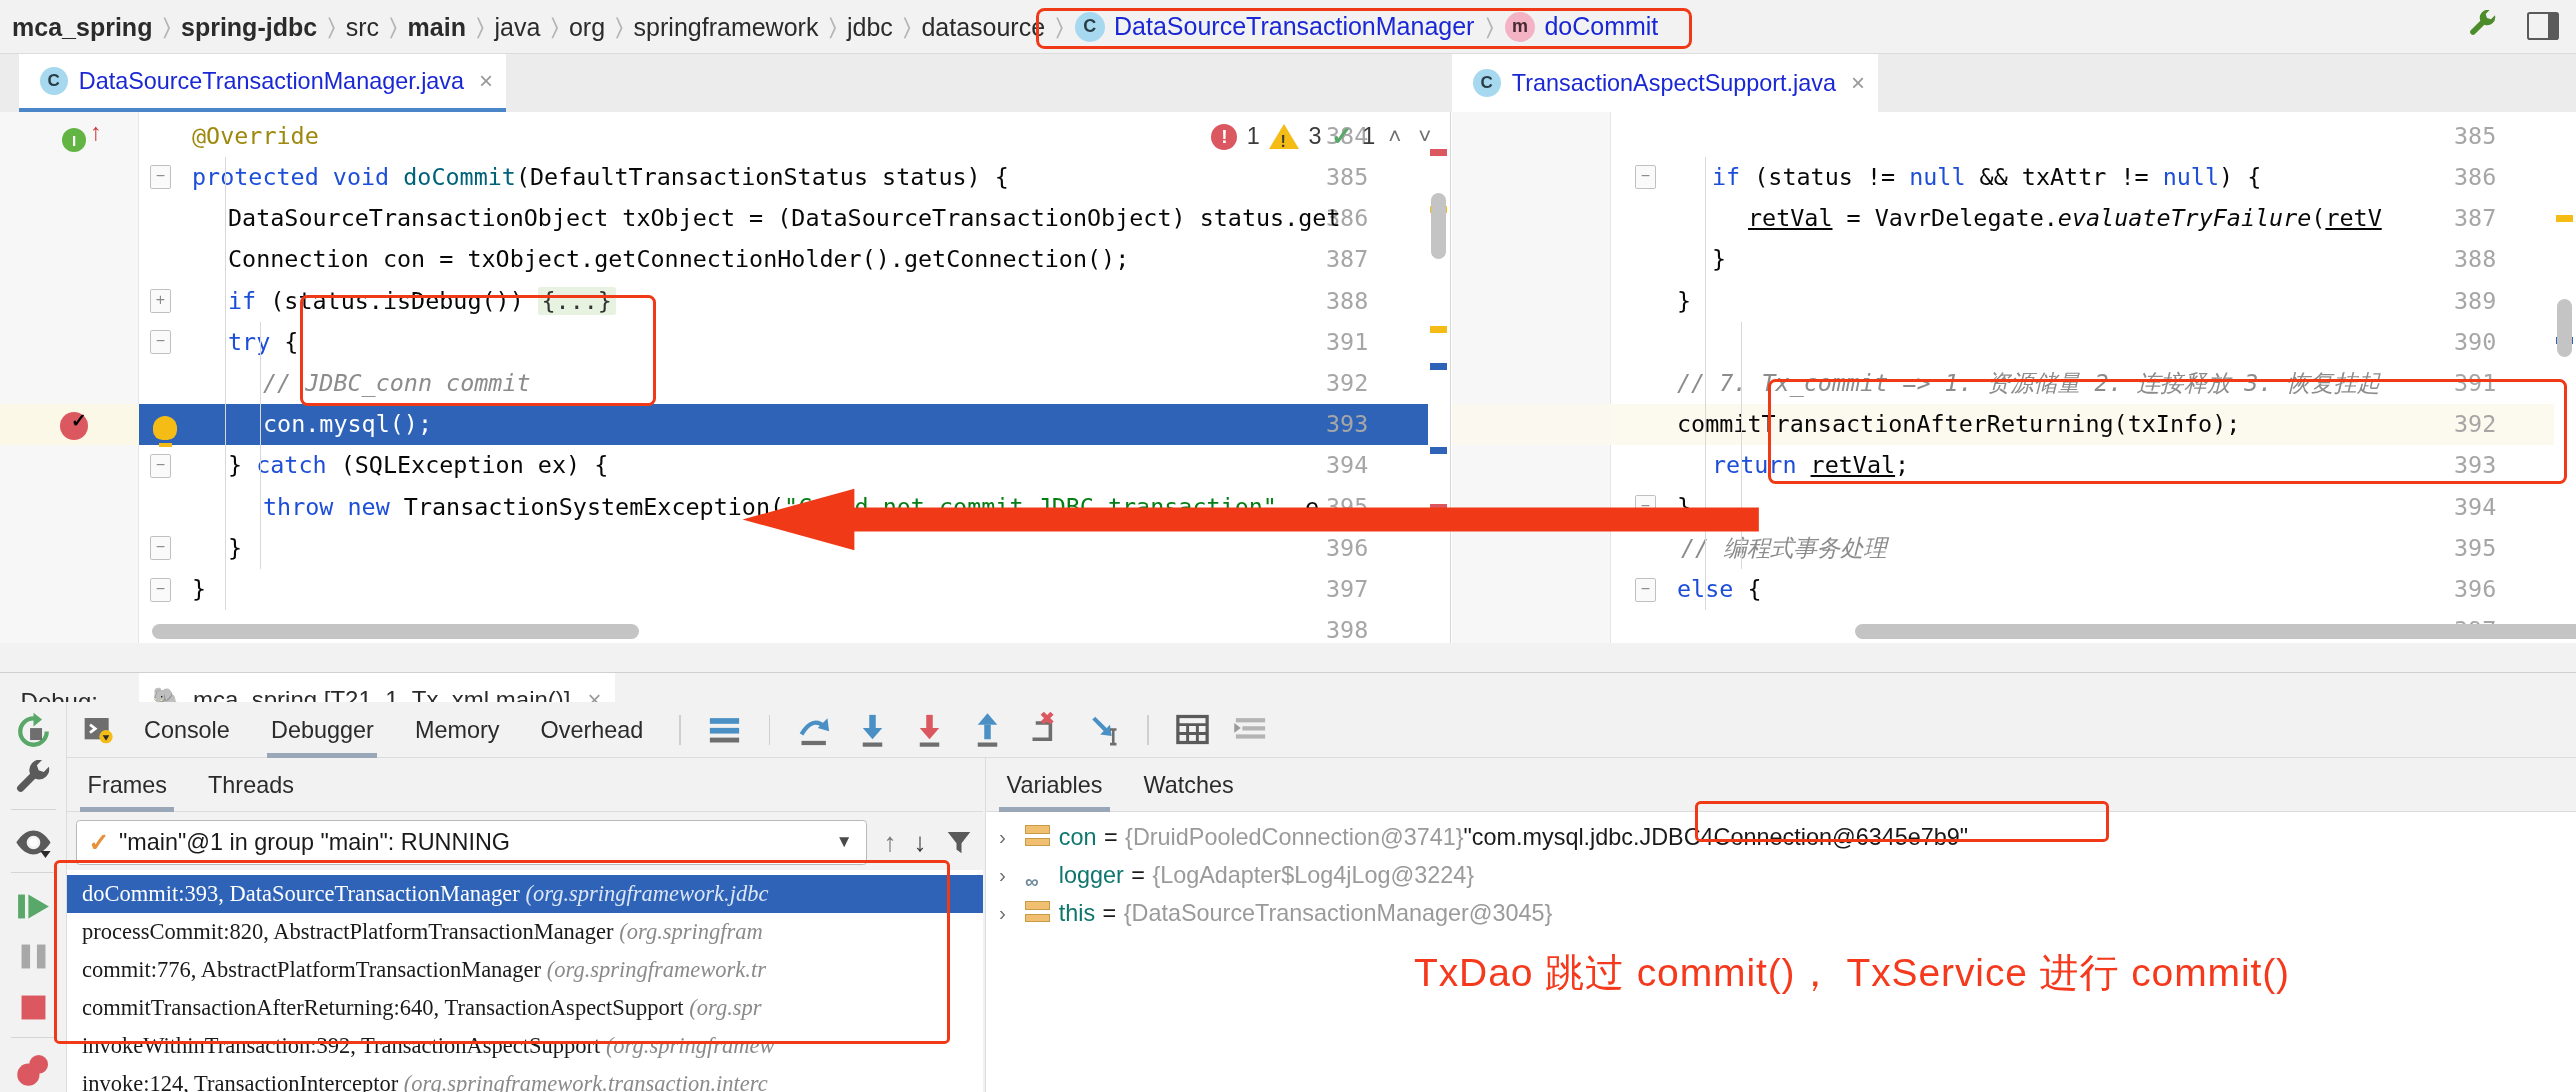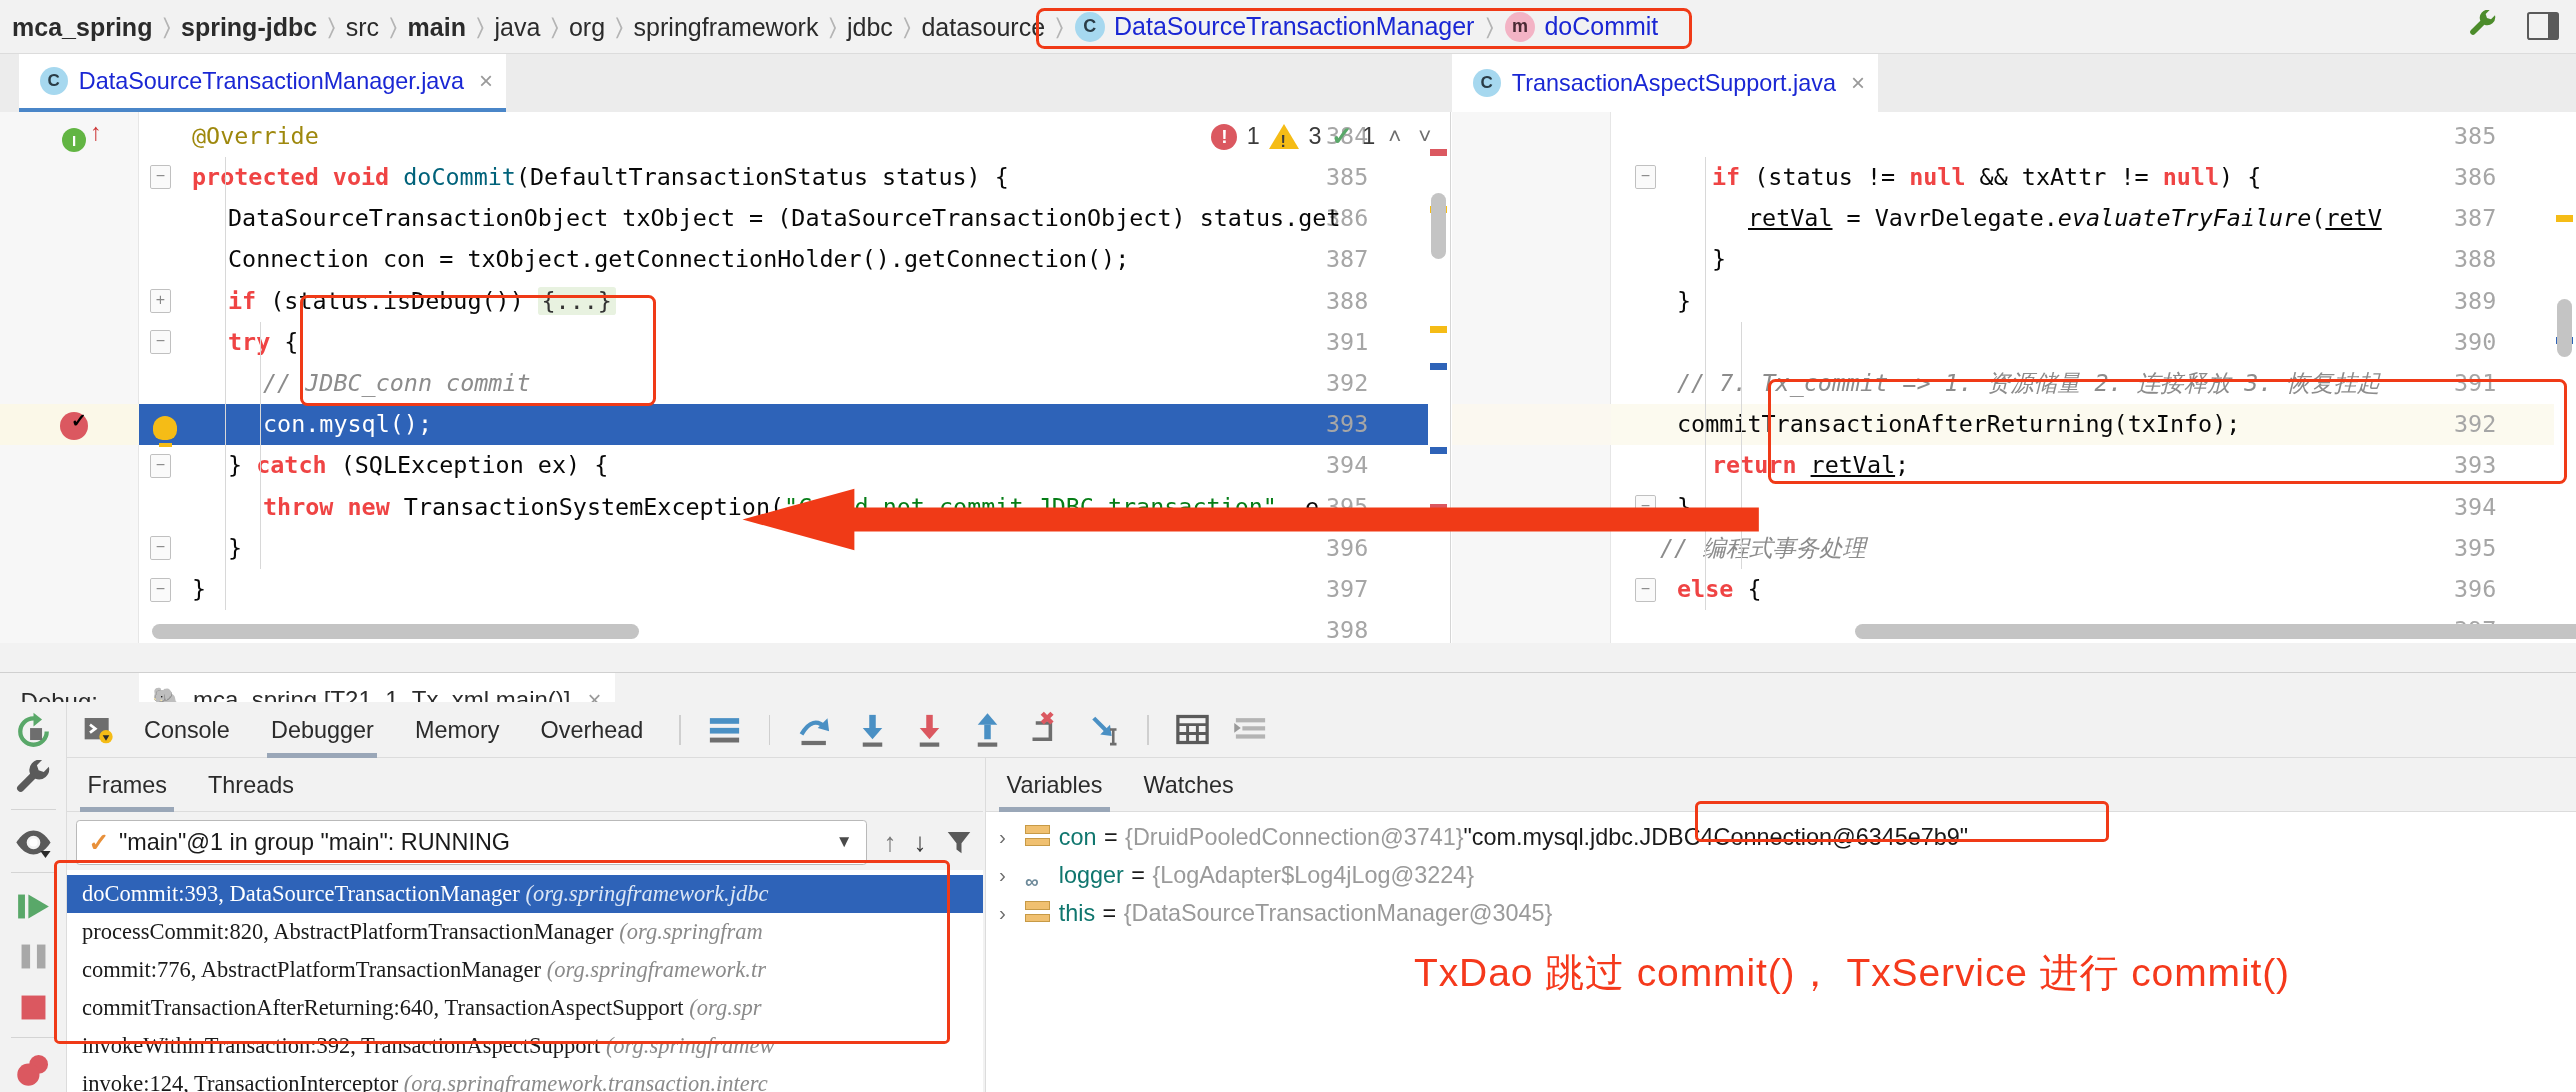--- a/index.html
+++ b/index.html
@@ -87,21 +87,21 @@
 
   .code-line {
     position: absolute; left: 0; right: 0; height: 41px; line-height: 41px;
     font-family: "DejaVu Sans Mono", monospace; font-size: 23.4px; color: #080808;
     white-space: pre;
   }
   .code-text { position: absolute; }
   .pane-left .code-text { left: 192px; }
   .pane-right .code-text { left: 225px; }
 
-  .kw { color: #ef4444; font-weight: 700; }
+  .kw { color: #1d4ed8; font-weight: 400; }
   .anno { color: #9e880d; }
   .str { color: #067d17; }
   .cm { color: #8c8c8c; font-style: italic; }
   .mth { color: #00627a; }
   .und { text-decoration: underline; }
   .ital { font-style: italic; }
 
   .hl-line { position: absolute; left: 139px; right: 0; height: 41px; background: #2e63b8; }
   .hl-gutter { position: absolute; left: 0; width: 139px; height: 41px; background: #fbf8e8; }
   .cur-gutter-right { position: absolute; left: 0; width: 159px; height: 41px; background: #fbf8f0; }
@@ -381,21 +381,21 @@
           <div class="code-line" style="top: 251px;"><span class="code-text" style="left: 225px;"><span class="cm">// 7. Tx_commit =&gt; 1. 资源储量 2. 连接释放 3. 恢复挂起</span></span></div>
           <div class="cur-gutter-right" style="top: 292px;"></div>
           <div class="cur-line-right" style="top: 292px;"></div>
           <div class="ln" style="top: 292px;">392</div>
           <div class="code-line" style="top: 292px;"><span class="code-text" style="left: 225px;">commitTransactionAfterReturning(txInfo);</span></div>
           <div class="ln" style="top: 333px;">393</div>
           <div class="code-line" style="top: 333px;"><span class="code-text" style="left: 260px;"><span class="kw">return </span><span class="und">retVal</span>;</span></div>
           <div class="ln" style="top: 375px;">394</div>
           <div class="code-line" style="top: 375px;"><span class="code-text" style="left: 225px;">}</span></div>
           <div class="ln" style="top: 416px;">395</div>
-          <div class="code-line" style="top: 416px;"><span class="code-text" style="left: 208px;"><span class="cm">// 编程式事务处理</span></span></div>
+          <div class="code-line" style="top: 416px;"><span class="code-text" style="left: 229px;"><span class="cm">// 编程式事务处理</span></span></div>
           <div class="ln" style="top: 457px;">396</div>
           <div class="code-line" style="top: 457px;"><span class="code-text" style="left: 225px;"><span class="kw">else </span>{</span></div>
           <div class="ln" style="top: 498px;">397</div>
           <div class="fold" style="top: 53px;">−</div>
           <div class="fold" style="top: 383px;">−</div>
           <div class="fold" style="top: 466px;">−</div>
           <div class="indent-guide" style="left: 253px; top: 45px; height: 453px;"></div>
           <div class="indent-guide" style="left: 289px; top: 210px; height: 247px;"></div>
         </div>
 

